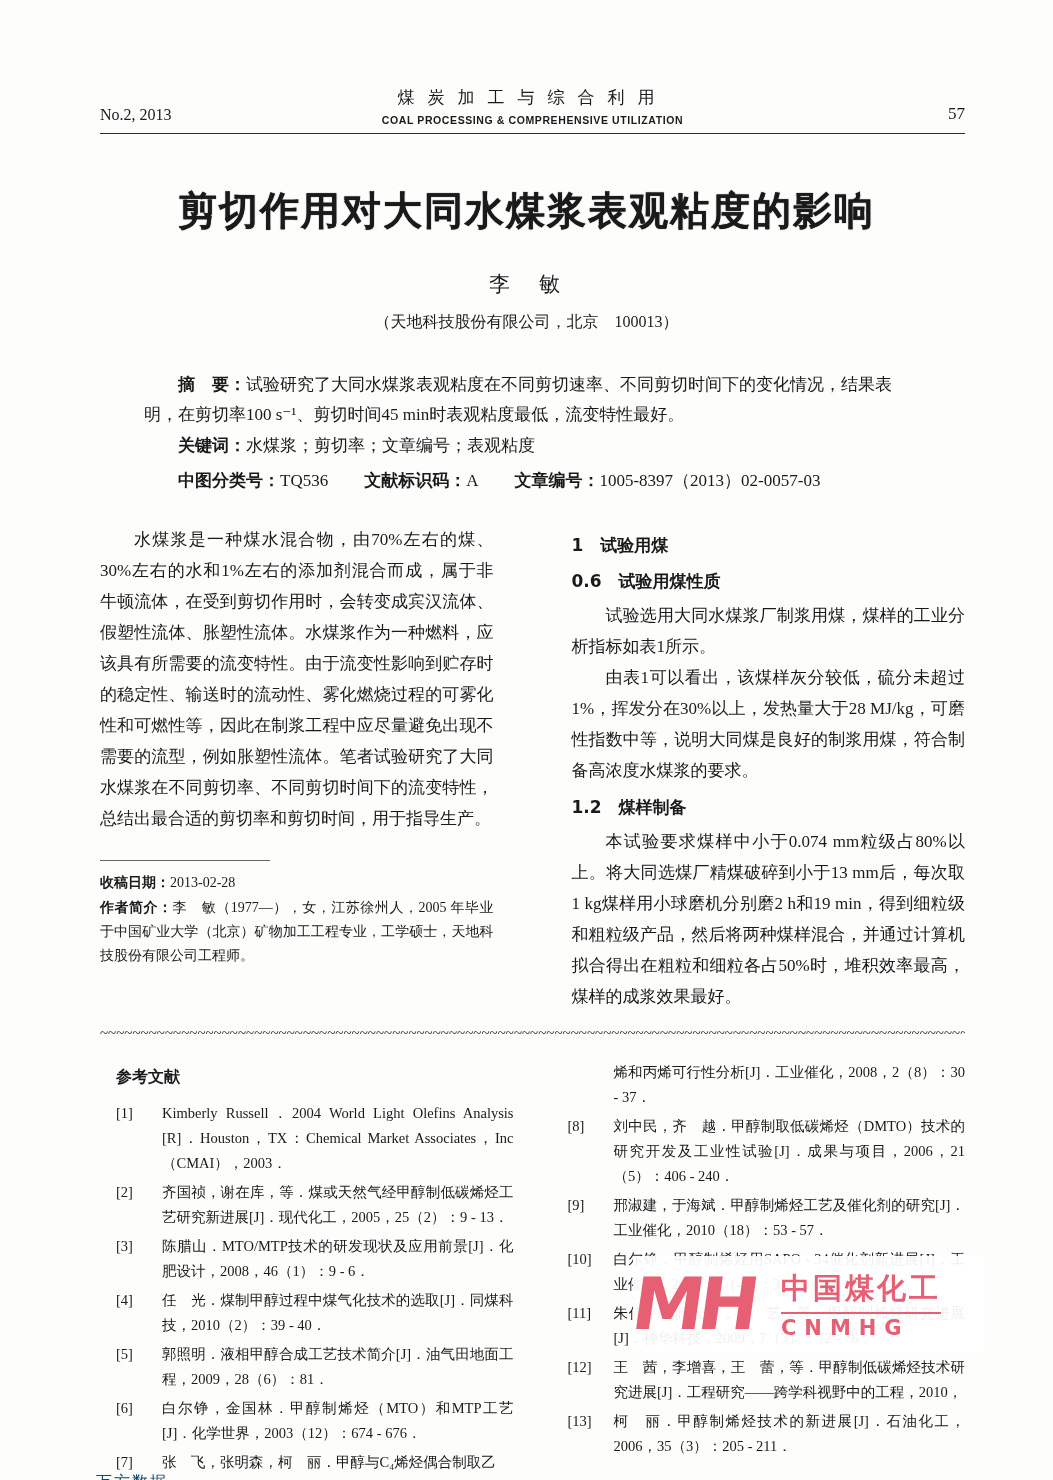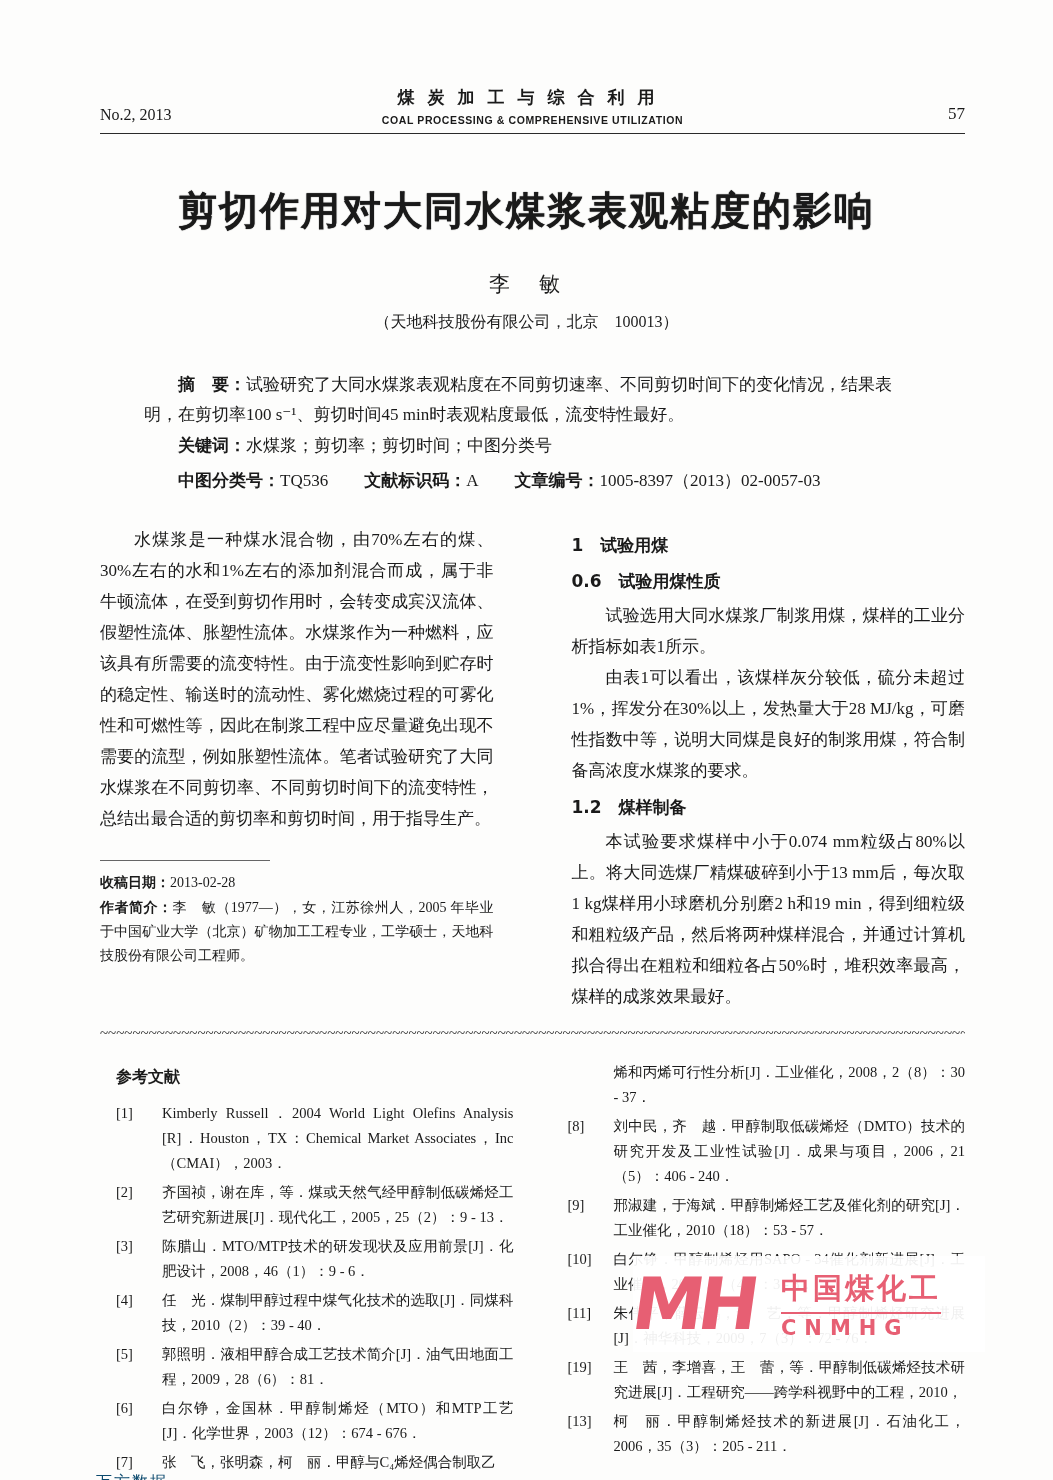--- a/index.html
+++ b/index.html
@@ -14,21 +14,21 @@
     overflow:hidden;
   }
   
   .journal-header {
     display:grid; grid-template-columns:1fr auto 1fr;
     align-items:end;
     margin:86px 88px 0 100px;
   }
   .issue { font-size:16px; justify-self:start; padding-bottom:2px; }
   .journal-titles { text-align:center; }
-  .journal-cn { font-size:17px; letter-spacing:13px; font-weight:700; }
+  .journal-cn { font-size:17px; letter-spacing:13px; font-weight:400; }
   .journal-en { font-size:10.5px; font-weight:bold; letter-spacing:0.6px; margin-top:5px; font-family:"Liberation Sans","DejaVu Sans",sans-serif; }
   .page-num { font-size:17px; justify-self:end; padding-bottom:2px; }
   .header-rule { margin:7px 88px 0 100px; border-top:1.6px solid #2a2a2a; }
   
   .article-title {
     margin-top:50px; text-align:center;
     font-family:"DejaVu Sans","Liberation Sans",sans-serif;
     font-size:39px; font-weight:900; letter-spacing:2px;
     text-shadow:0 0 1px #000;
   }
@@ -100,21 +100,21 @@
     <div class="page-num">57</div>
   </header>
   <div class="header-rule"></div>
 
   <h1 class="article-title">剪切作用对大同水煤浆表观粘度的影响</h1>
   <div class="author">李　敏</div>
   <div class="affiliation">（天地科技股份有限公司，北京　100013）</div>
 
   <div class="meta">
     <p><span class="b">摘　要：</span><span>试验研究了大同水煤浆表观粘度在不同剪切速率、不同剪切时间下的变化情况，结果表明，在剪切率100 s⁻¹、剪切时间45 min时表观粘度最低，流变特性最好。</span></p>
-    <p><span class="b">关键词：</span><span>水煤浆；剪切率；剪切时间；中图分类号</span></p>
+    <p><span class="b">关键词：</span><span>水煤浆；剪切率；文章编号；表观粘度</span></p>
     <p class="clc">
       <span class="b">中图分类号：</span><span>TQ536</span><span class="b sp">文献标识码：</span><span>A</span><span class="b sp">文章编号：</span><span>1005-8397（2013）02-0057-03</span>
     </p>
   </div>
 
   <div class="columns">
     <div class="col">
       <p class="para indent">水煤浆是一种煤水混合物，由70%左右的煤、30%左右的水和1%左右的添加剂混合而成，属于非牛顿流体，在受到剪切作用时，会转变成宾汉流体、假塑性流体、胀塑性流体。水煤浆作为一种燃料，应该具有所需要的流变特性。由于流变性影响到贮存时的稳定性、输送时的流动性、雾化燃烧过程的可雾化性和可燃性等，因此在制浆工程中应尽量避免出现不需要的流型，例如胀塑性流体。笔者试验研究了大同水煤浆在不同剪切率、不同剪切时间下的流变特性，总结出最合适的剪切率和剪切时间，用于指导生产。</p>
       <div class="footnote">
         <div class="fn-rule"></div>
@@ -181,21 +181,21 @@
         </div>
       <div class="ref-item">
           <span class="ref-num">[10]</span>
           <span class="ref-text">白尔铮．甲醇制烯烃用SAPO - 34催化剂新进展[J]．工业催化，2001，9（4）：3 - 8．</span>
         </div>
       <div class="ref-item">
           <span class="ref-num">[11]</span>
           <span class="ref-text">朱伟平，薛云鹏，李　艺，等．甲醇制烯烃研究进展[J]．神华科技，2009，7（3）：72 - 76．</span>
         </div>
       <div class="ref-item">
-          <span class="ref-num">[19]</span>
+          <span class="ref-num">[12]</span>
           <span class="ref-text">王　茜，李增喜，王　蕾，等．甲醇制低碳烯烃技术研究进展[J]．工程研究——跨学科视野中的工程，2010，</span>
         </div>
       <div class="ref-item">
           <span class="ref-num">[13]</span>
           <span class="ref-text">柯　丽．甲醇制烯烃技术的新进展[J]．石油化工，2006，35（3）：205 - 211．</span>
         </div>
     </div>
   </div>
 
   <div class="watermark">

